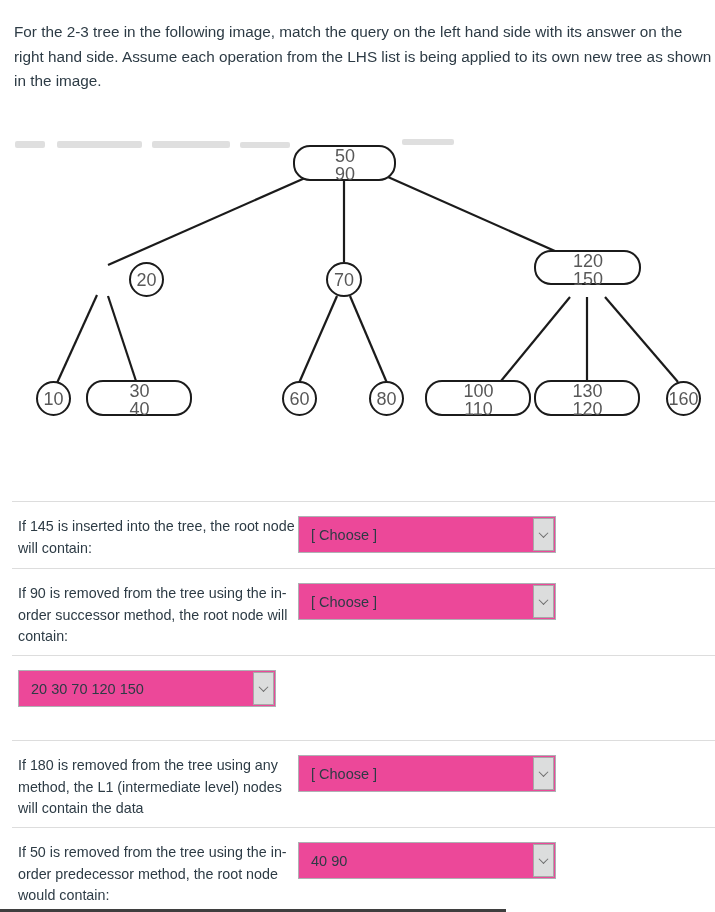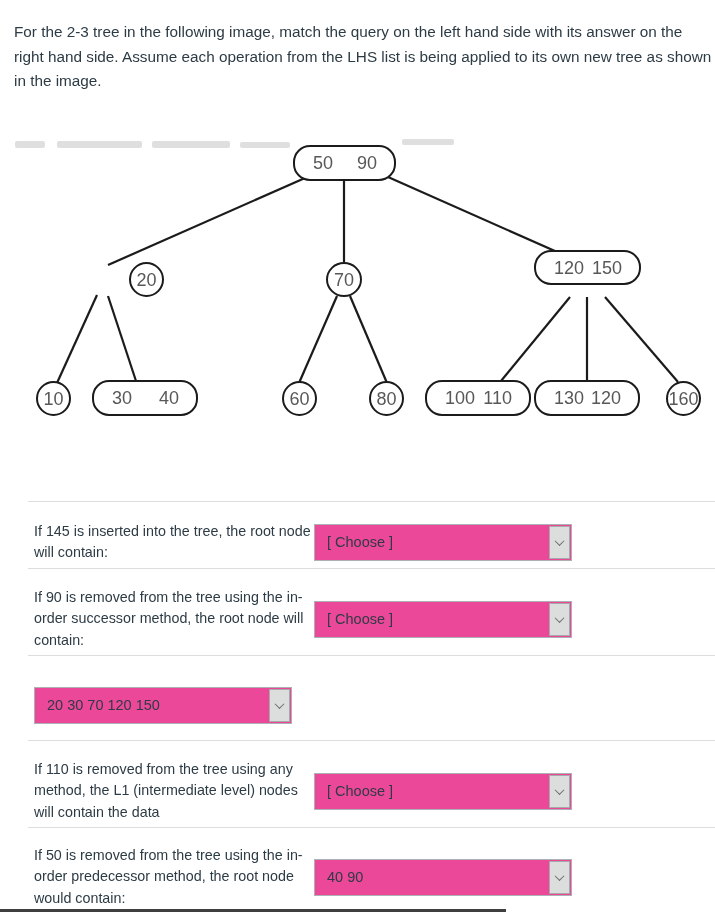--- a/index.html
+++ b/index.html
@@ -33,28 +33,28 @@
   .tnode{
     position:absolute;
     background:#ffffff;
     border:2.5px solid var(--c-node-border);
     display:flex;align-items:center;
     color:var(--c-node-text);
     font-size:18px;
     line-height:1;
   }
   .tnode.oval{border-radius:50%;justify-content:center;}
-  .tnode.pill{border-radius:17px;justify-content:space-between;padding:0 17px 0 18px;}
+  .tnode.pill{border-radius:17px;justify-content:space-between;padding:0 17px 0 18px;flex-direction:column;}
   
   #rows{position:absolute;top:501px;left:0;right:0;}
   .row{
     border-top:1px solid var(--c-divider);
-    margin-left:28px;
+    margin-left:12px;
     padding:14px 0 0 6px;
-    display:flex;align-items:center;
+    display:flex;align-items:flex-start;
     min-height:85px;
   }
   .row:nth-of-type(1){min-height:67px;}
   .row:nth-of-type(2){min-height:87px;}
   .row:nth-of-type(4){min-height:87px;}
   .prompt{
     width:280px;
     font-size:14.3px;line-height:21.5px;
     color:var(--c-text);
   }
@@ -126,21 +126,21 @@
       <div class="tnode oval" style="left: 326px; top: 262px; width: 36px; height: 35px;">
         <span>70</span>
       </div>
       <div class="tnode pill" style="left: 534px; top: 250px; width: 107px; height: 35px;">
         <span>120</span>
         <span>150</span>
       </div>
       <div class="tnode oval" style="left: 36px; top: 381px; width: 35px; height: 35px;">
         <span>10</span>
       </div>
-      <div class="tnode pill" style="left: 92px; top: 380px; width: 106px; height: 36px;">
+      <div class="tnode pill" style="left: 86px; top: 380px; width: 106px; height: 36px;">
         <span>30</span>
         <span>40</span>
       </div>
       <div class="tnode oval" style="left: 282px; top: 381px; width: 35px; height: 35px;">
         <span>60</span>
       </div>
       <div class="tnode oval" style="left: 369px; top: 381px; width: 35px; height: 35px;">
         <span>80</span>
       </div>
       <div class="tnode pill" style="left: 425px; top: 380px; width: 106px; height: 36px;">
@@ -178,21 +178,21 @@
   </div>
     <div class="row">
     <div class="select" role="button" tabindex="0">
       <span class="select-value">20 30 70 120 150</span>
       <span class="select-arrow">
           <span class="chev"></span>
         </span>
     </div>
   </div>
     <div class="row">
-    <div class="prompt">If 110 is removed from the tree using any method, the L1 (intermediate level) nodes will contain the data</div>
+    <div class="prompt">If 180 is removed from the tree using any method, the L1 (intermediate level) nodes will contain the data</div>
     <div class="select" role="button" tabindex="0">
       <span class="select-value">[ Choose ]</span>
       <span class="select-arrow">
           <span class="chev"></span>
         </span>
     </div>
   </div>
     <div class="row">
     <div class="prompt">If 50 is removed from the tree using the in-order predecessor method, the root node would contain:</div>
     <div class="select" role="button" tabindex="0">

